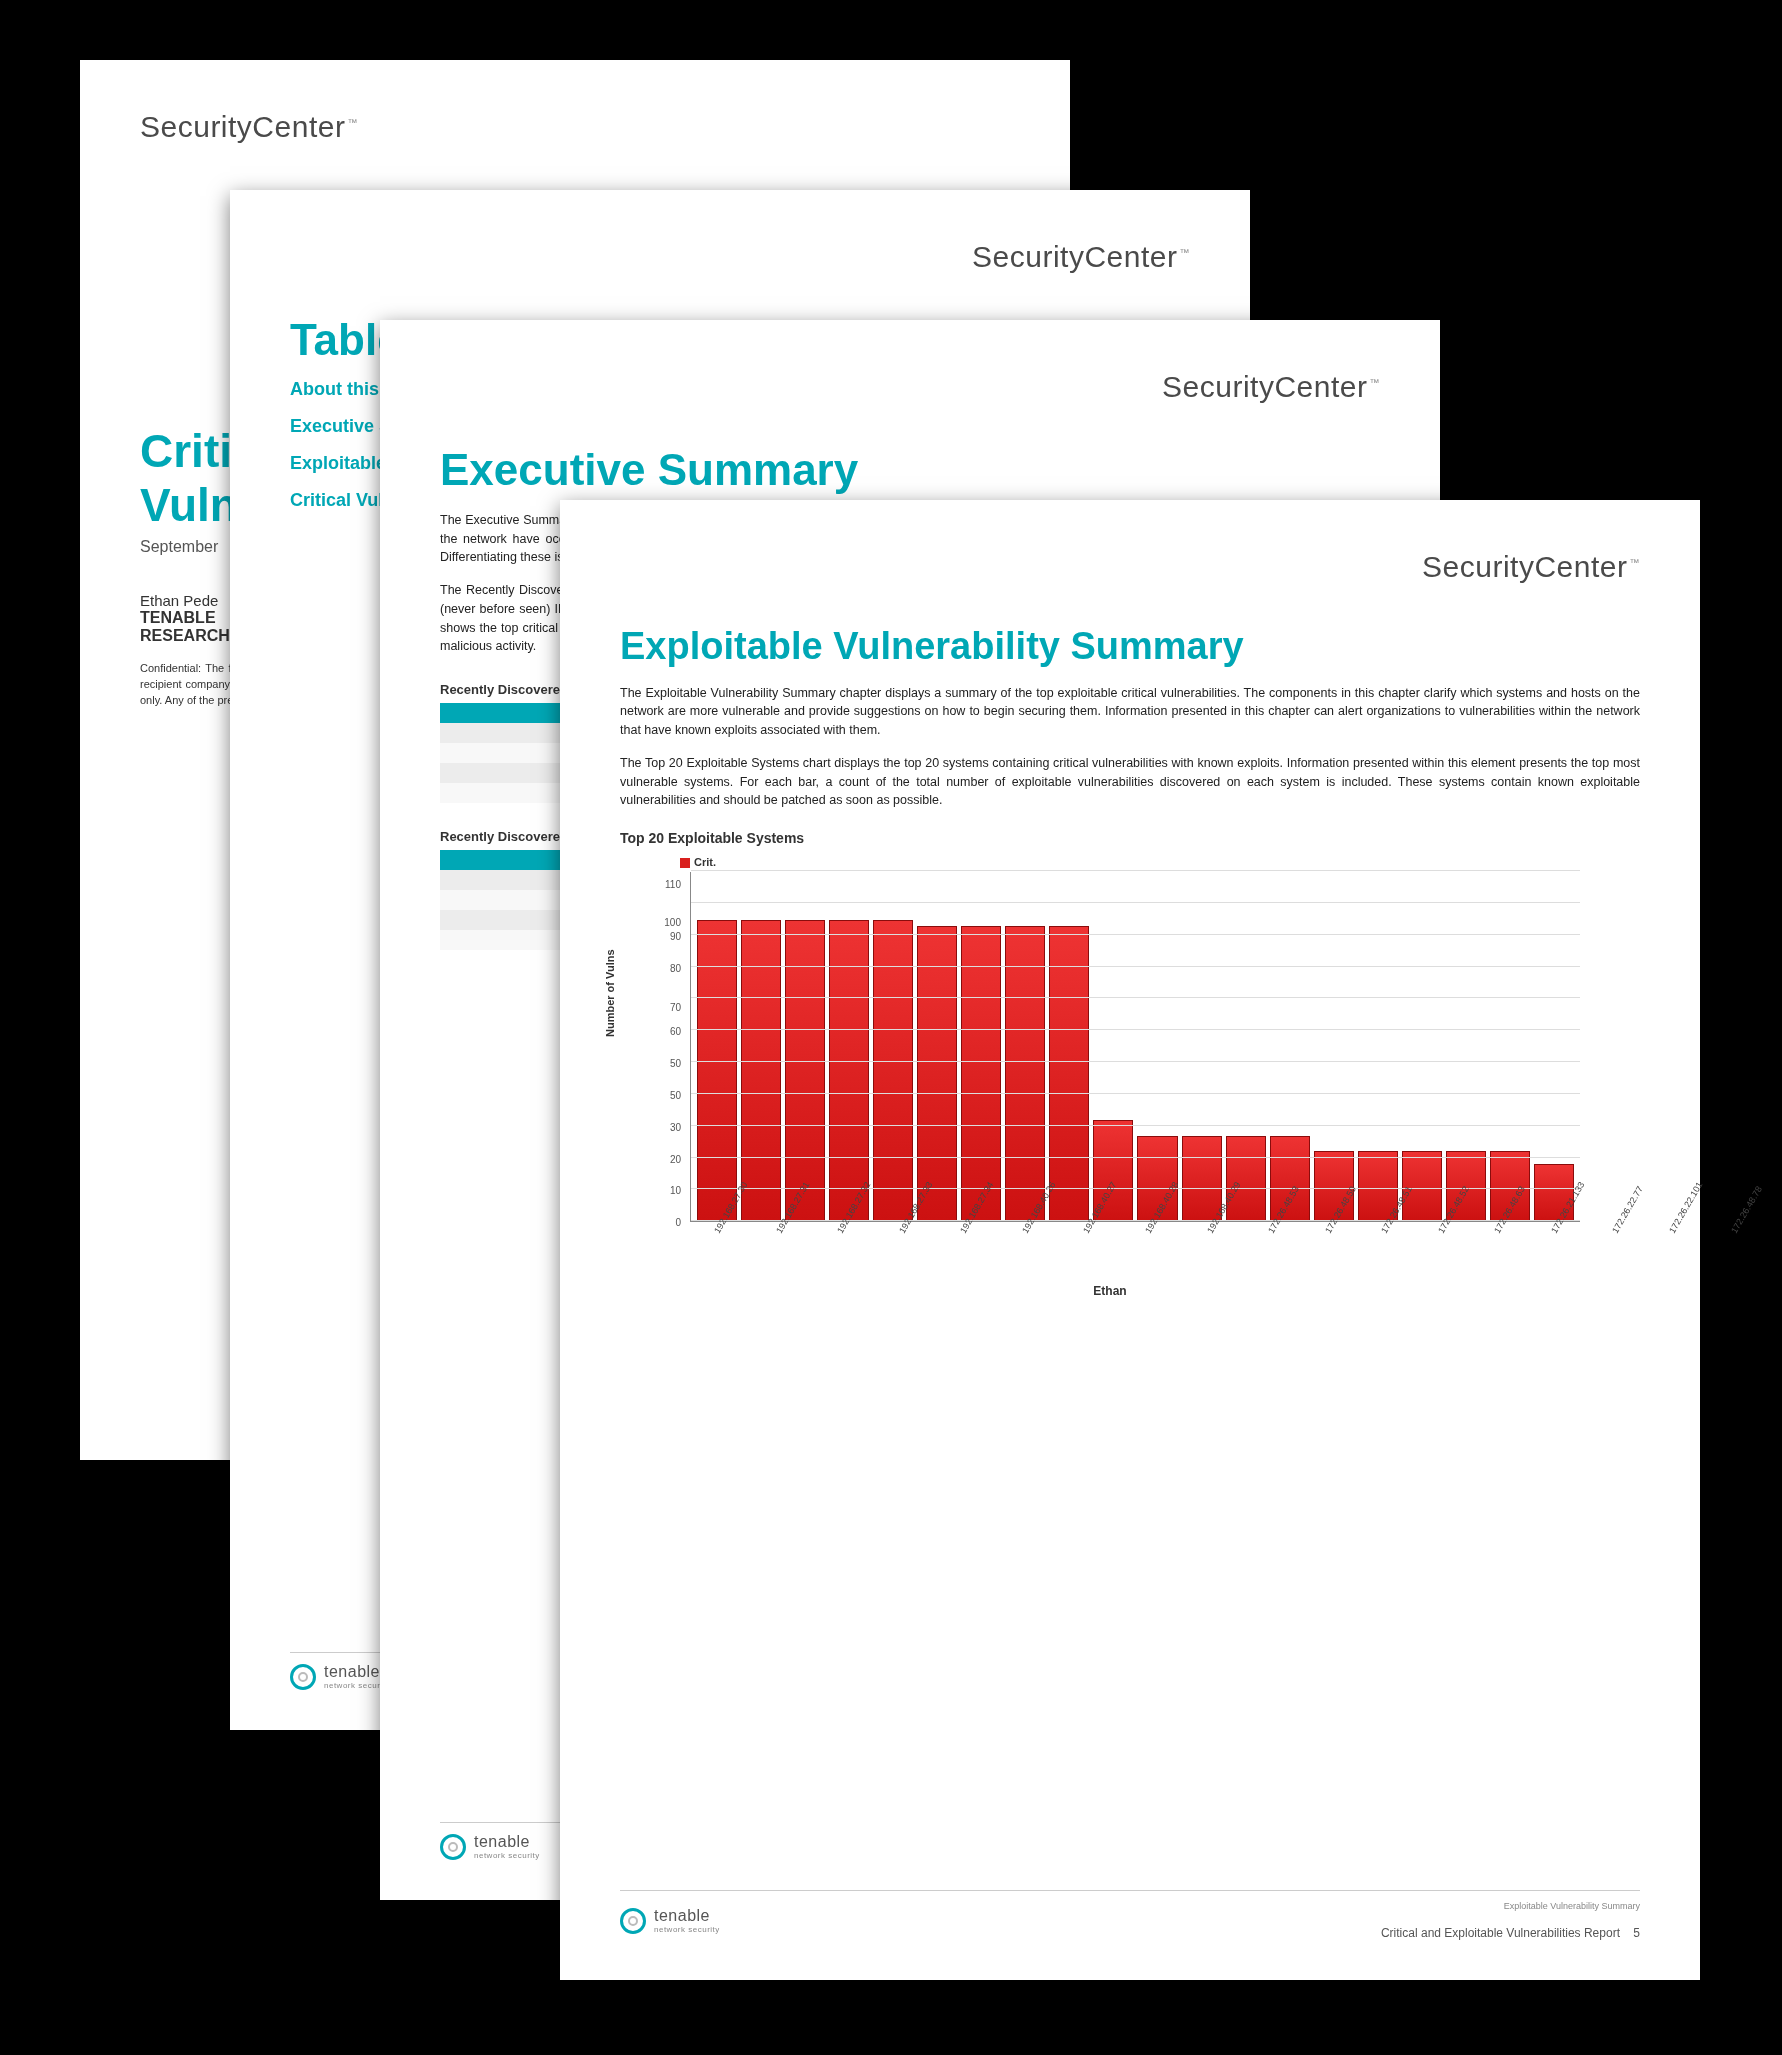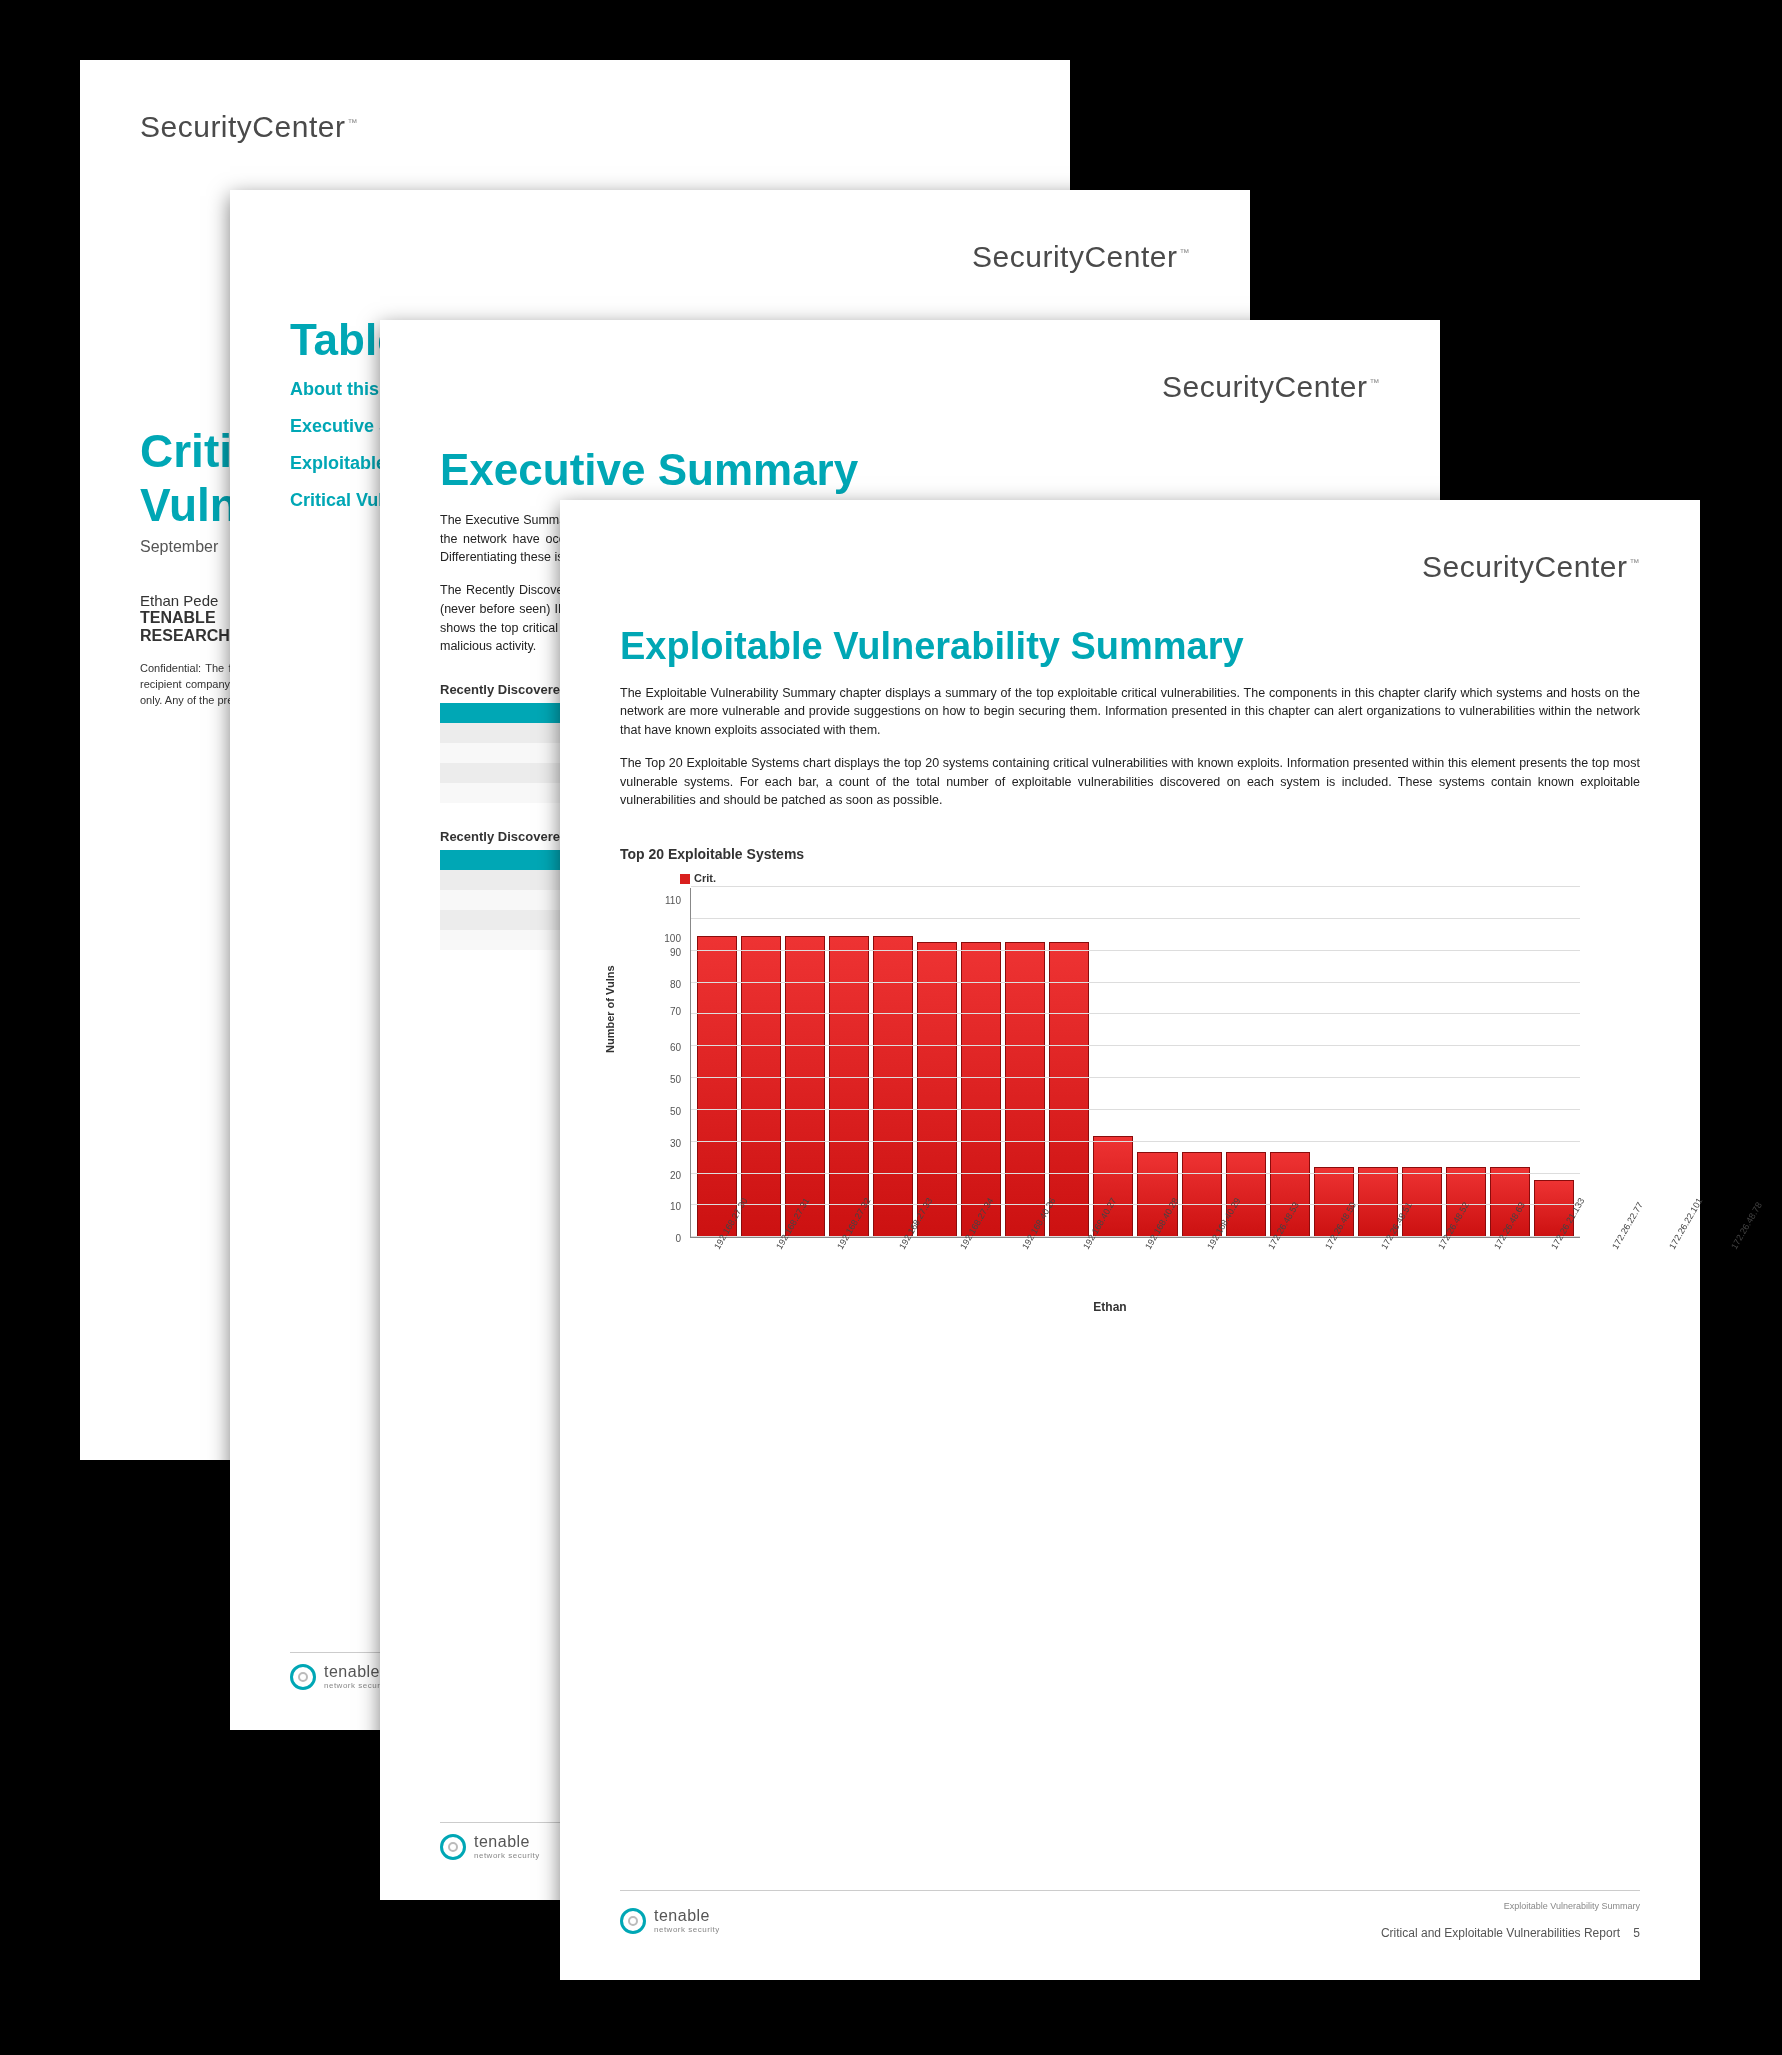--- a/index.html
+++ b/index.html
@@ -58,21 +58,21 @@
 
   .section-label{ font-size:13px; font-weight:700; color:#333; margin-top:26px; }
 
   table.mini { border-collapse: collapse; margin-top:6px; font-size:11px; }
   table.mini th { background:#00a7b5; color:#fff; font-weight:700; padding:4px 10px; text-align:center;}
   table.mini td { padding:4px 14px; color:#333; text-align:center; }
   table.mini tr:nth-child(even) td { background:#ececec; }
   table.mini tr:nth-child(odd) td { background:#f8f8f8; }
 
   
-  .chart-wrap { margin-top:36px; }
+  .chart-wrap { margin-top:20px; }
   .chart-title{ font-size:14px; font-weight:700; color:#333; margin-bottom:10px;}
   .legend { font-size:11px; color:#333; margin-left:60px; margin-bottom:4px;font-weight:bold;}
   .legend .sw { display:inline-block; width:10px; height:10px; background:#d9201e; margin-right:4px; vertical-align:middle;}
   .chart {
     position: relative;
     width: 960px;
     height: 420px;
     margin-left: 10px;
   }
   .yaxis { position:absolute; left:0; top:0; bottom:70px; width:55px; }
@@ -234,21 +234,21 @@
     <div class="chart">
       <div class="yaxis">
         <div class="ylabel">Number of Vulns</div>
       <div class="tick" style="bottom: 0px;">0</div>
           <div class="tick" style="bottom: 31.8182px;">10</div>
           <div class="tick" style="bottom: 63.6364px;">20</div>
           <div class="tick" style="bottom: 95.4545px; text-align: center;">30</div>
           <div class="tick" style="bottom: 127.273px;">50</div>
           <div class="tick" style="bottom: 159.091px;">50</div>
           <div class="tick" style="bottom: 190.909px;">60</div>
-          <div class="tick" style="bottom: 227px; text-align: right;">70</div>
+          <div class="tick" style="bottom: 215px; text-align: right;">70</div>
           <div class="tick" style="bottom: 254.545px;">80</div>
           <div class="tick" style="bottom: 286.364px;">90</div>
           <div class="tick" style="bottom: 300px;">100</div>
           <div class="tick" style="bottom: 338px;">110</div>
         </div>
       <div class="plot">
         <div class="bars">
             <div class="bar" style="height: 86.3636%;"></div>
             <div class="bar" style="height: 86.3636%;"></div>
             <div class="bar" style="height: 86.3636%;"></div>

